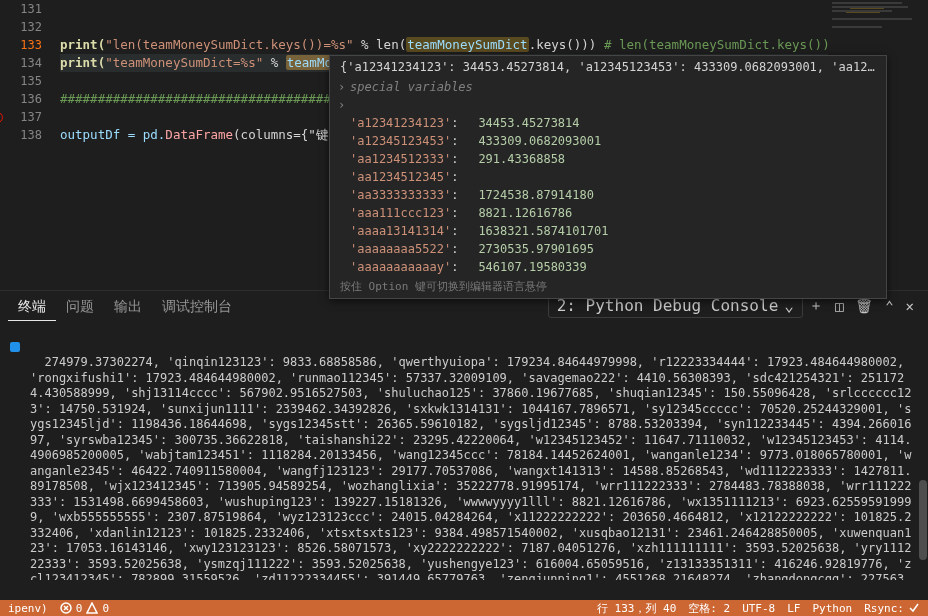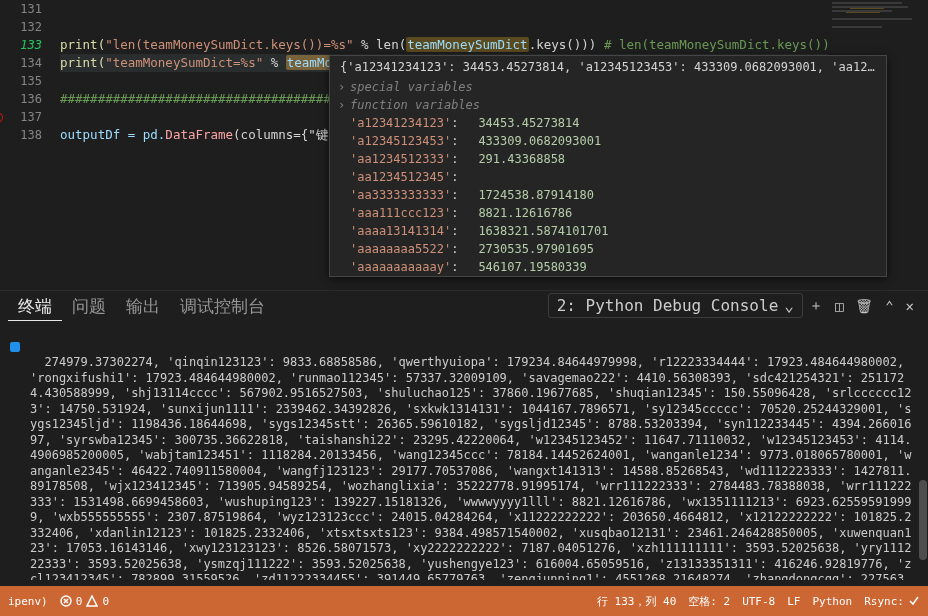--- a/index.html
+++ b/index.html
@@ -18,32 +18,32 @@
   display: flex;
 }
 .gutter {
   width: 60px;
   padding-right: 18px;
   text-align: right;
   color: #858585;
   line-height: 18px;
   font-size: 12px;
 }
-.gutter .active { color: #22c55e; font-style: italic; }
+.gutter .active { color: #f97316; }
 .gutter .bp { position: relative; }
 .gutter .bp::before {
   content: ''; position: absolute; left: -8px; top: 4px;
   width: 9px; height: 9px; border-radius: 50%;
   border: 1px solid #e51400;
 }
 .code {
   flex: 1; line-height: 18px; white-space: pre;
   font-size: 12.5px;
 }
-.tk-fn { color: #dcdcaa; }
+.tk-fn { color: #dcdcaa; font-weight: bold; }
 .tk-str { color: #ce9178; }
 .tk-var { color: #9cdcfe; }
 .tk-op { color: #d4d4d4; }
 .tk-cmt { color: #6a9955; }
 .tk-cls { color: #fca5a5; }
 .hl-current { background: #2a2d2e; display: inline-block; width: 100%; }
 .hl-select { background: #5a4a1f; border-radius: 2px; padding: 0 1px;}
 .hl-eval { background: #78623a; border-radius: 2px; padding: 0 1px;}
 
 .hover-popup {
@@ -83,21 +83,21 @@
 .minimap .mhl { position: absolute; background: #5a4a1f; height: 3px; }
 
 .panel-tabs {
   display: flex; align-items: center;
   height: 30px;
   border-top: 1px solid #2d2d2d;
   padding: 0 8px;
   background: #1e1e1e;
 }
 .panel-tabs .tab {
-  padding: 0 10px; color: #969696; font-size: 17px;
+  padding: 0 10px; color: #969696; font-size: 14px;
   height: 30px; line-height: 30px;
 }
 .panel-tabs .tab.active { color: #e7e7e7; border-bottom: 1px solid #e7e7e7; }
 .panel-tabs .spacer { flex: 1; }
 .panel-tabs .console-select {
   color: #ccc; font-size: 16px; padding: 2px 8px;
   border: 1px solid #3c3c3c; border-radius: 3px;
   display: flex; align-items: center; gap: 6px;
 }
 .panel-tabs .icon {
@@ -112,21 +112,21 @@
   color: #cccccc;
   overflow: hidden;
   word-break: break-all;
   white-space: pre-wrap;
 }
 .terminal .mark { position: absolute; left: 10px; margin-top: 2px;
   width: 10px; height: 10px; background: #2090ea; border-radius: 2px;}
 
 .statusbar {
   position: absolute; left: 0; right: 0; bottom: 0;
-  height: 30px; background: #cc6633;
+  height: 16px; background: #cc6633;
   display: flex; align-items: center;
   font-size: 11px; color: #fff;
   padding: 0 8px; gap: 12px;
 }
 .statusbar .sb-item { display: flex; align-items: center; gap: 4px; }
 .statusbar .sb-spacer { flex: 1; }
 .statusbar svg { width: 12px; height: 12px; fill: none; stroke: #fff; stroke-width: 1.5; }
 
 .scrollbar-v {
   position: absolute; right: 0; top: 320px;
@@ -174,21 +174,20 @@
   </div>
 
   <div class="hover-popup">
     <div class="top-line">{'a12341234123': 34453.45273814, 'a12345123453': 433309.0682093001, 'aa12345123...</div>
     <div class="row">
       <span class="chev">›</span>
       <span class="lbl-special">special variables</span>
     </div>
     <div class="row">
       <span class="chev">›</span>
-      <span class="lbl-special">function variables</span>
     </div>
     <div id="hover-items">
         <div class="row">
           <span class="chev"></span>
           <span class="key">'a12341234123'</span>
           <span class="sep">:</span>
           <span class="val">34453.45273814</span>
         </div>
         <div class="row">
           <span class="chev"></span>
@@ -231,20 +230,21 @@
           <span class="sep">:</span>
           <span class="val">2730535.97901695</span>
         </div>
         <div class="row">
           <span class="chev"></span>
           <span class="key">'aaaaaaaaaaay'</span>
           <span class="sep">:</span>
           <span class="val">546107.19580339</span>
         </div>
       </div>
+    <div class="hint">按住 Option 键可切换到编辑器语言悬停</div>
   </div>
 </div>
 
 <div class="panel-tabs">
   <div class="tab active">终端</div>
   <div class="tab">问题</div>
   <div class="tab">输出</div>
   <div class="tab">调试控制台</div>
   <div class="spacer"></div>
   <div class="console-select">

